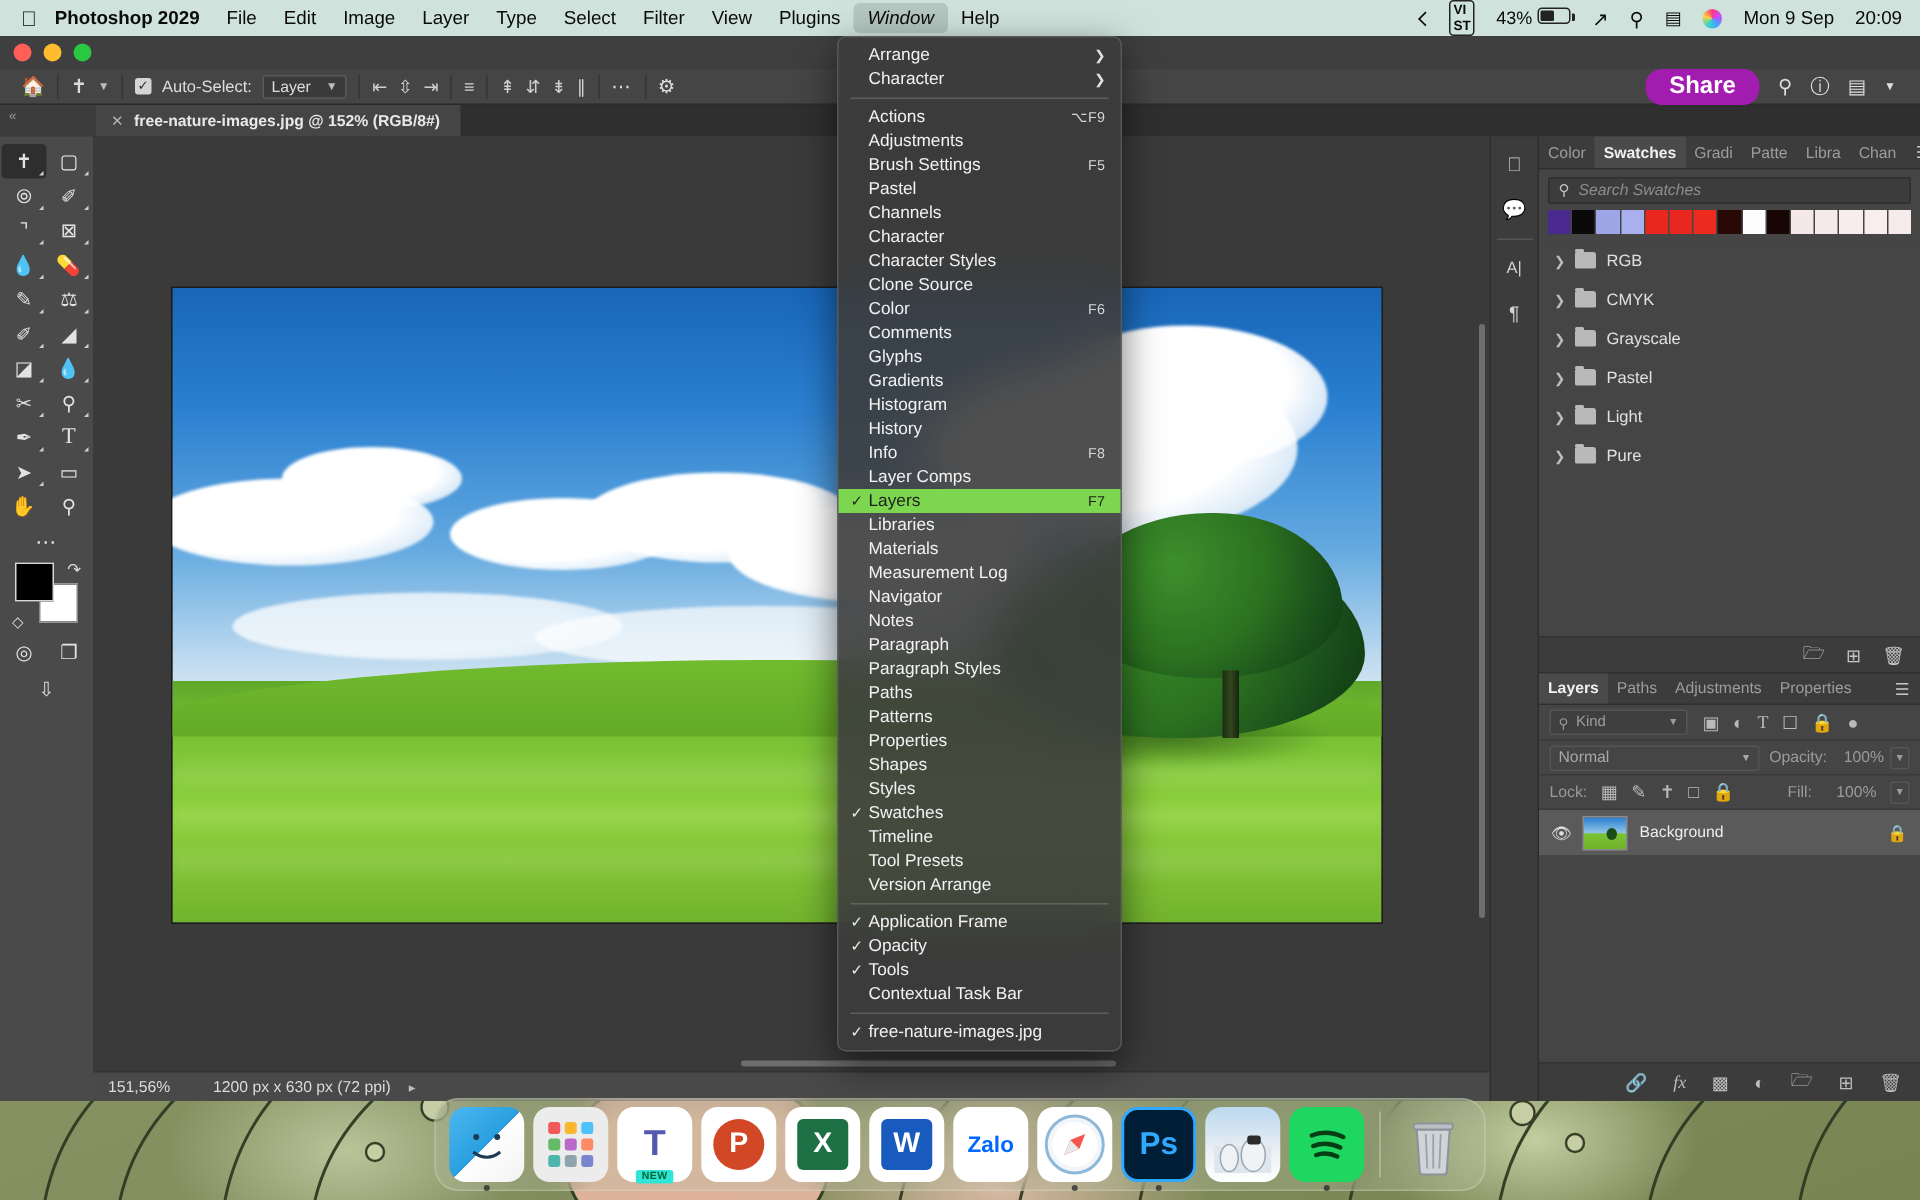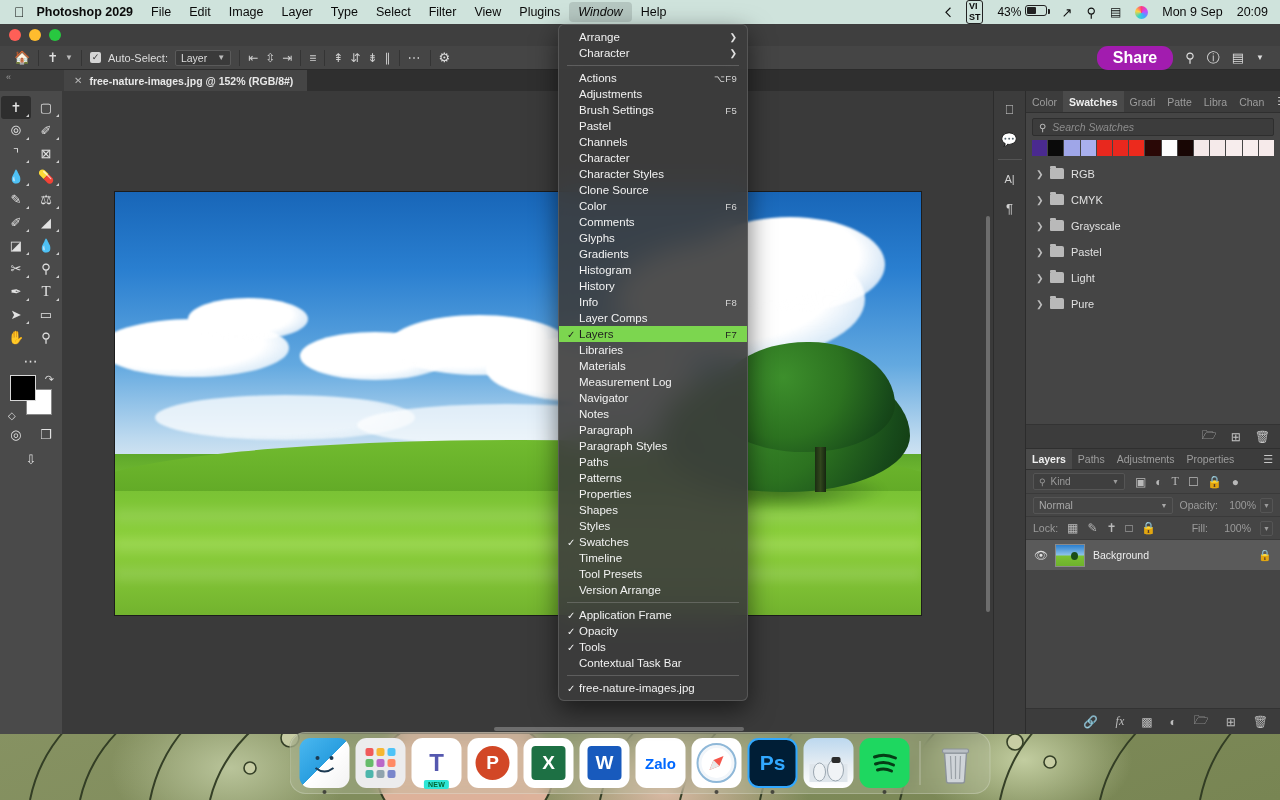--- a/index.html
+++ b/index.html
@@ -569,20 +569,25 @@
           <div class="tree-canopy" style="left:600px;top:150px;width:180px;height:110px;"></div>
           <div class="tree-trunk" style="left:700px;top:255px;width:11px;height:45px;"></div>
         </div>
         <div class="v-scroll">
             <div class="thumb"></div>
           </div>
         <div class="h-scroll">
             <div class="thumb"></div>
           </div>
       </div>
+      <div id="status-bar">
+        <span class="zoom-val">151,56%</span>
+        <span class="doc-size">1200 px x 630 px (72 ppi)</span>
+        <span class="arrow">▸</span>
+      </div>
     </div>
 
     <div id="icon-rail">
       <div class="ri">⎕</div>
       <div class="ri">💬</div>
       <div class="rail-sep"></div>
       <div class="ri" style="font-size:11px">A|</div>
       <div class="ri">¶</div>
     </div>
 

